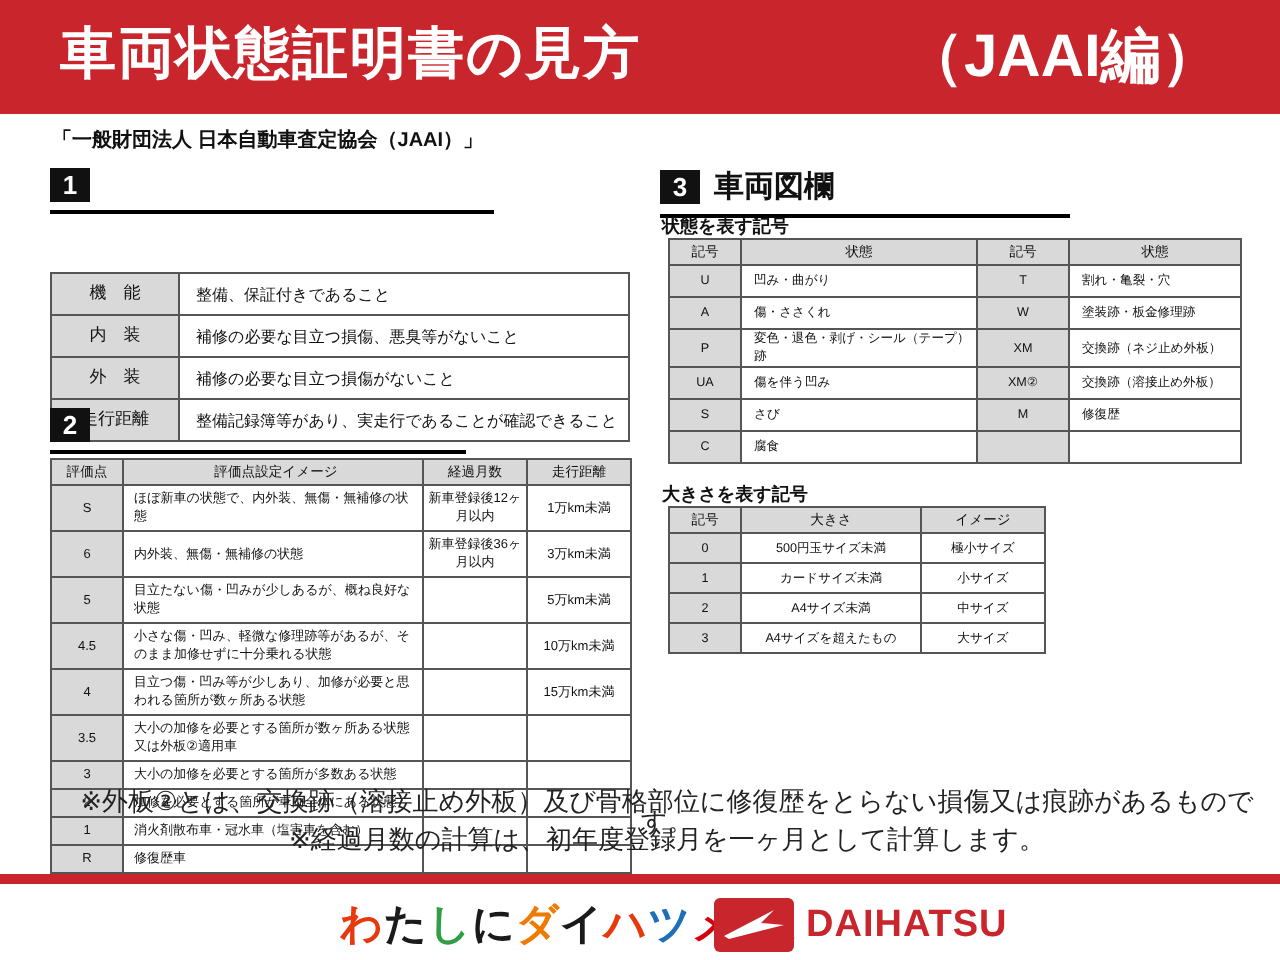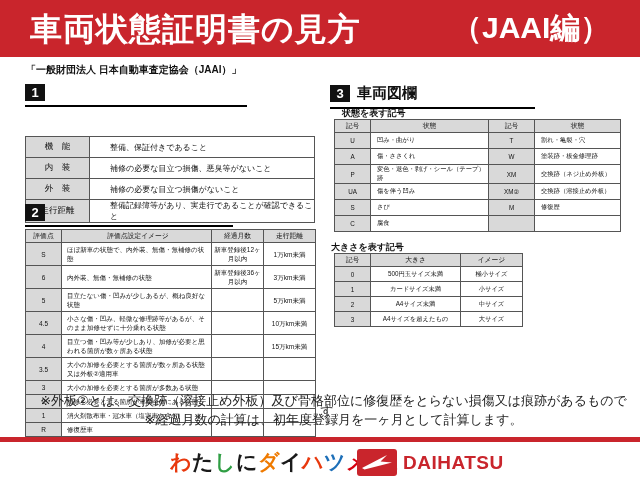--- a/index.html
+++ b/index.html
@@ -4,52 +4,52 @@
 <style>
   :root { --accent:#c9252c; --cellgray:#d9d9d9; --line:#555; }
   * { box-sizing:border-box; margin:0; padding:0; }
   html,body { width:640px; height:480px; }
   body {
     position:relative; overflow:hidden; background:#fff;
     font-family:"Liberation Sans","DejaVu Sans",sans-serif; color:#111;
   }
   
   .banner { position:absolute; top:0; left:0; width:640px; height:57px; background:var(--accent); }
-  .banner .title   { position:absolute; left:30px;  top:8px; color:#fff; font-size:32px; font-weight:bold; letter-spacing:1px; }
+  .banner .title   { position:absolute; left:30px;  top:8px; color:#fff; font-size:28px; font-weight:bold; letter-spacing:1px; }
   .banner .edition { position:absolute; left:452px; top:8px; color:#fff; font-size:30px; font-weight:bold; }
   .subtitle { position:absolute; top:63px; left:26px; font-size:10px; font-weight:bold; }
 
   
   .sec-head { position:absolute; display:flex; align-items:center; border-bottom:2px solid #000; padding-bottom:4px; }
   .sec-num  { display:inline-block; background:#111; color:#fff; font-weight:bold; font-size:13px;
               width:20px; height:17px; line-height:17px; text-align:center; flex:0 0 auto; }
   .sec-title{ font-size:15px; font-weight:bold; margin-left:7px; white-space:nowrap; }
   #sec1 { top:84px;  left:25px;  width:222px; }
   #sec2 { top:204px; left:25px;  width:208px; }
   #sec3 { top:84px;  left:330px; width:205px; }
 
   
   table { border-collapse:collapse; table-layout:fixed; }
   td,th { border:1px solid var(--line); overflow:hidden; }
 
   #table1 { position:absolute; top:108px; left:25px; width:290px;margin-top:28px; }
   #table1 td { height:21px; font-size:8px; }
   #table1 .lbl { width:64px; text-align:center; background:var(--cellgray); font-size:8.5px; }
-  #table1 .dsc { padding-left:20px; }
+  #table1 .dsc { padding-left:8px; }
 
   #table2 { position:absolute; top:229px; left:25px; width:290px; }
   #table2 th { height:13px; font-size:6.8px; font-weight:normal; background:var(--cellgray); text-align:center; }
   #table2 td { font-size:6.5px; line-height:9px; padding:2px 0; }
   #table2 .score { width:36px; text-align:center; background:var(--cellgray); }
   #table2 .dsc   { width:150px; padding-left:5px; padding-right:2px; }
   #table2 .mon   { width:52px; text-align:center; }
   #table2 .mil   { width:52px; text-align:center; }
 
   .tbl-label { position:absolute; font-size:9px; font-weight:bold; }
-  #cond-label { top:107px; left:342px; }
+  #cond-label { top:107px; left:331px; }
   #size-label { top:241px; left:331px; }
 
   #table3 { position:absolute; top:119px; left:334px; width:286px; }
   #table3 th { height:13px; font-size:6.8px; font-weight:normal; background:var(--cellgray); text-align:center; }
   #table3 td { height:16px; font-size:6.3px; }
   #table3 .sym  { text-align:center; background:var(--cellgray); }
   #table3 .st   { padding-left:6px; }
   #table3 .c1 { width:36px; } #table3 .c2 { width:118px; }
   #table3 .c3 { width:46px; } #table3 .c4 { width:86px; }
 

